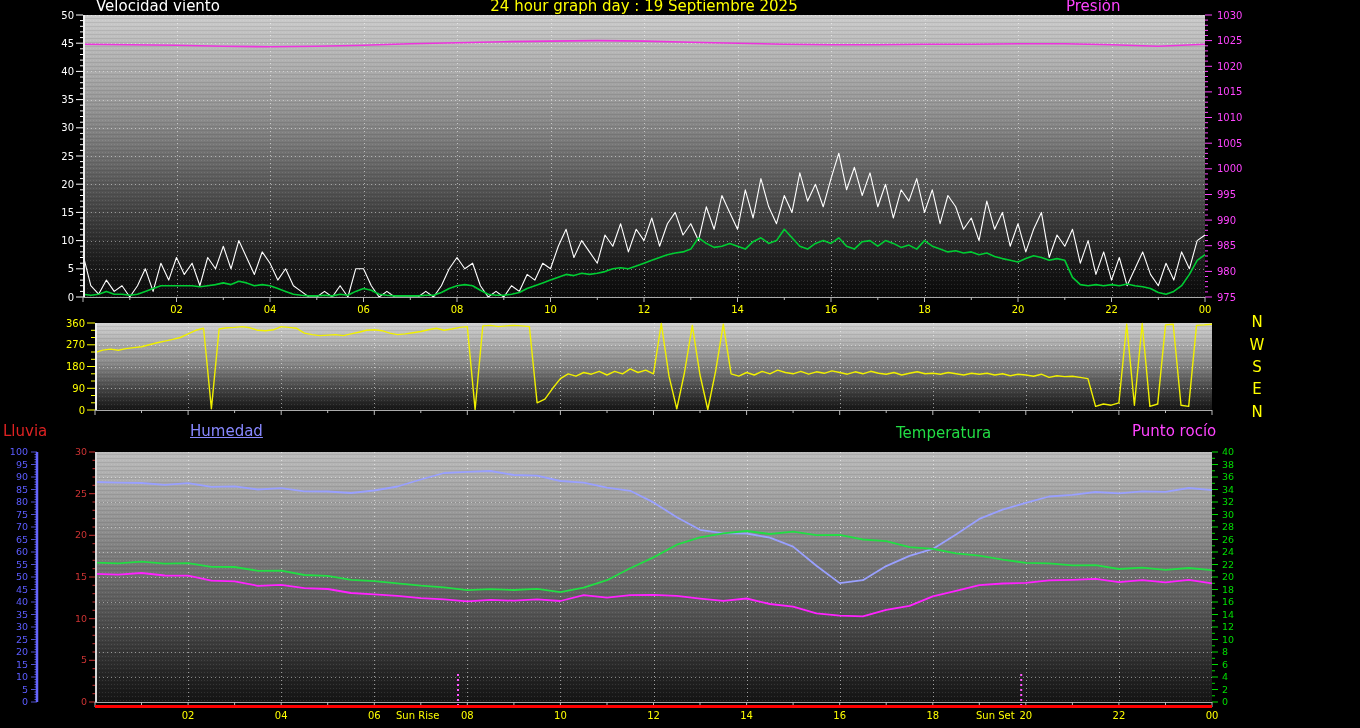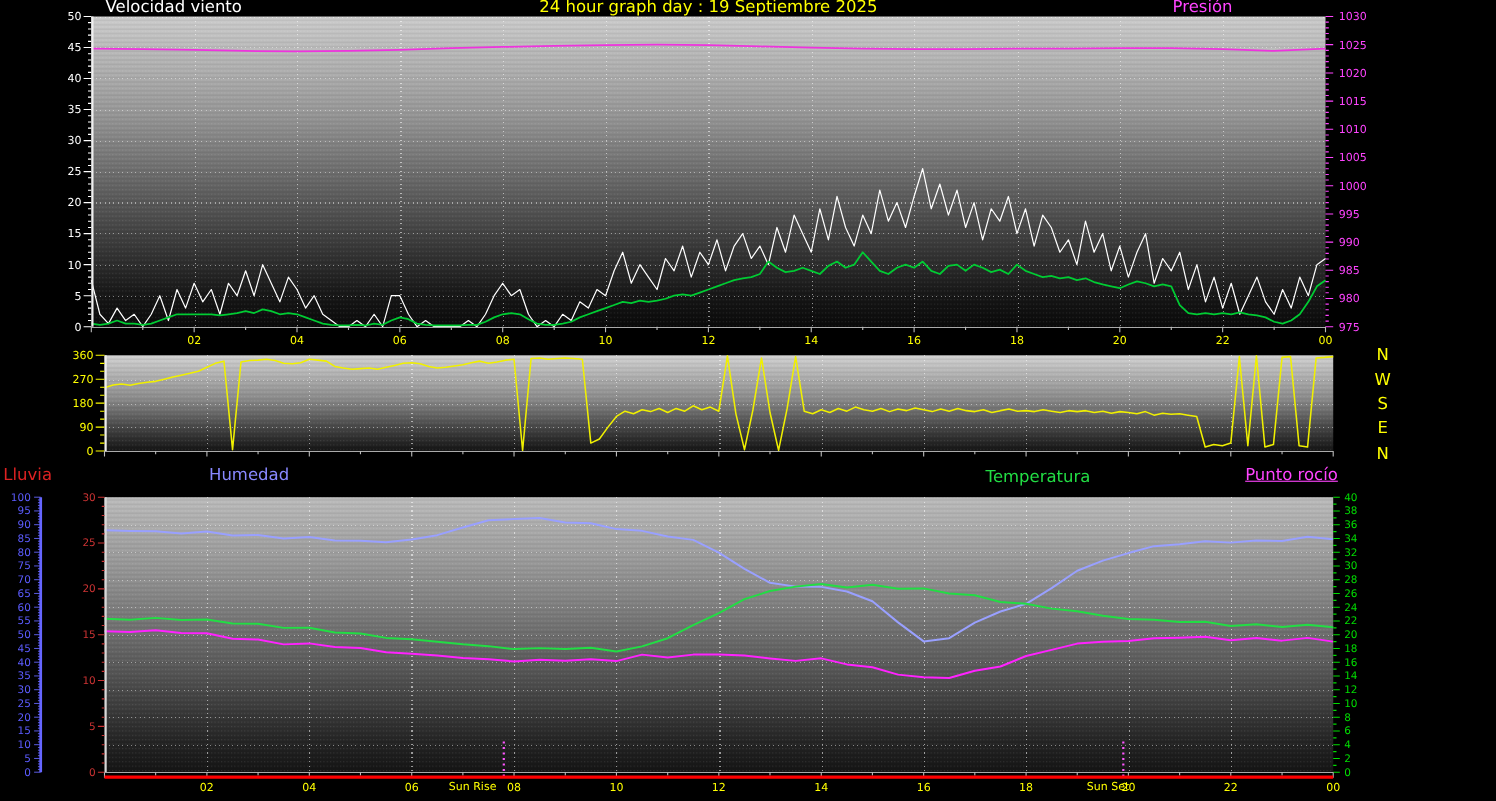--- a/index.html
+++ b/index.html
@@ -1,21 +1,21 @@
 <!DOCTYPE html>
 <html><head>
 <meta charset="utf-8">
 <style>
   html,body{margin:0;padding:0;background:#000;}
   #screen{position:relative;width:1360px;height:728px;background:#000;overflow:hidden;
           font-family:"DejaVu Sans",sans-serif;}
   #chart-svg{position:absolute;left:0;top:0;}
   .hdr{position:absolute;font-size:15px;line-height:16px;white-space:nowrap;}
   .compass{position:absolute;font-size:15px;line-height:16px;color:#ffff00;width:22px;text-align:center;}
-  .sunlbl{position:absolute;font-size:10px;line-height:11px;color:#ffff00;white-space:nowrap;margin-left:12px;}
+  .sunlbl{position:absolute;font-size:10px;line-height:11px;color:#ffff00;white-space:nowrap;}
 </style>
 </head>
 <body>
 
 <div id="screen">
   <svg id="chart-svg" width="1360" height="728">
       <defs>
         <linearGradient id="gTop" x1="0" y1="0" x2="0" y2="1">
           <stop offset="0" stop-color="#cccccc"></stop>
           <stop offset="0.3" stop-color="#9a9a9a"></stop>
@@ -182,19 +182,19 @@
   <div class="hdr" style="left:83px;top:-2px;width:1122px;text-align:center;color:#ffff00;">24 hour graph day : 19 Septiembre 2025</div>
   <div class="hdr" style="left:1066px;top:-2px;color:#ff44ff;">Presión</div>
 
   <div class="compass" style="left:1246px;top:314px;">N</div>
   <div class="compass" style="left:1246px;top:337px;">W</div>
   <div class="compass" style="left:1246px;top:359px;">S</div>
   <div class="compass" style="left:1246px;top:381px;">E</div>
   <div class="compass" style="left:1246px;top:404px;">N</div>
 
   <div class="hdr" style="left:3px;top:423px;color:#dd2222;">Lluvia</div>
-  <div class="hdr" style="left:190px;top:423px;color:#8888ff;">Humedad</div>
+  <div class="hdr" style="left:190px;top:423px;color:#8888ff;text-decoration:underline;">Humedad</div>
   <div class="hdr" style="left:896px;top:425px;color:#22dd44;">Temperatura</div>
-  <div class="hdr" style="left:1132px;top:423px;color:#ff44ff;text-decoration:underline;">Punto rocío</div>
+  <div class="hdr" style="left:1132px;top:423px;color:#ff44ff;">Punto rocío</div>
 
   <div class="sunlbl" style="left:396px;top:710px;">Sun Rise</div>
   <div class="sunlbl" style="left:976px;top:710px;text-align:center;">Sun Set</div>
 </div>
 
 </body></html>

